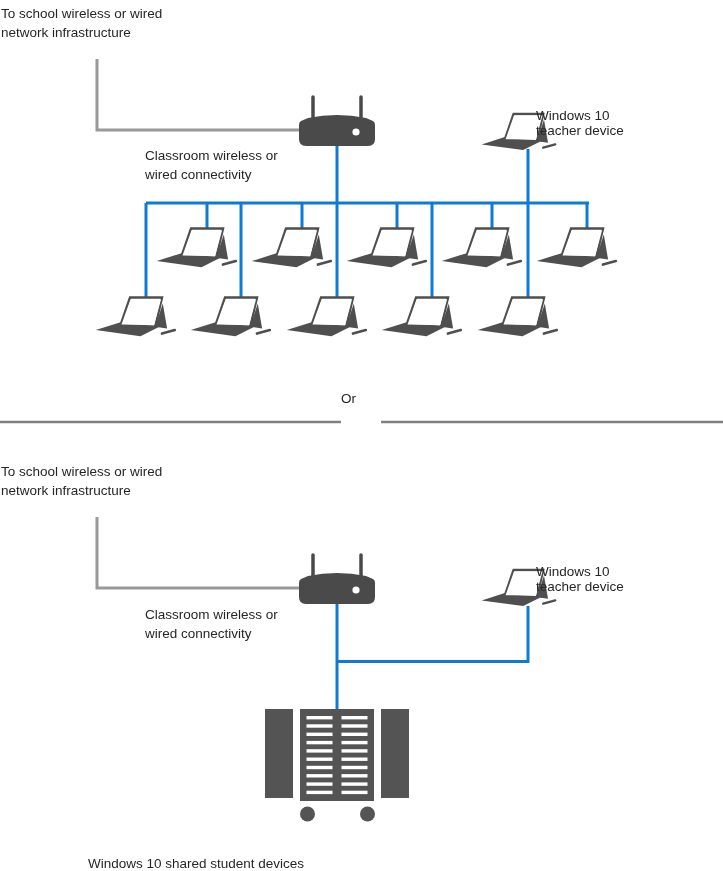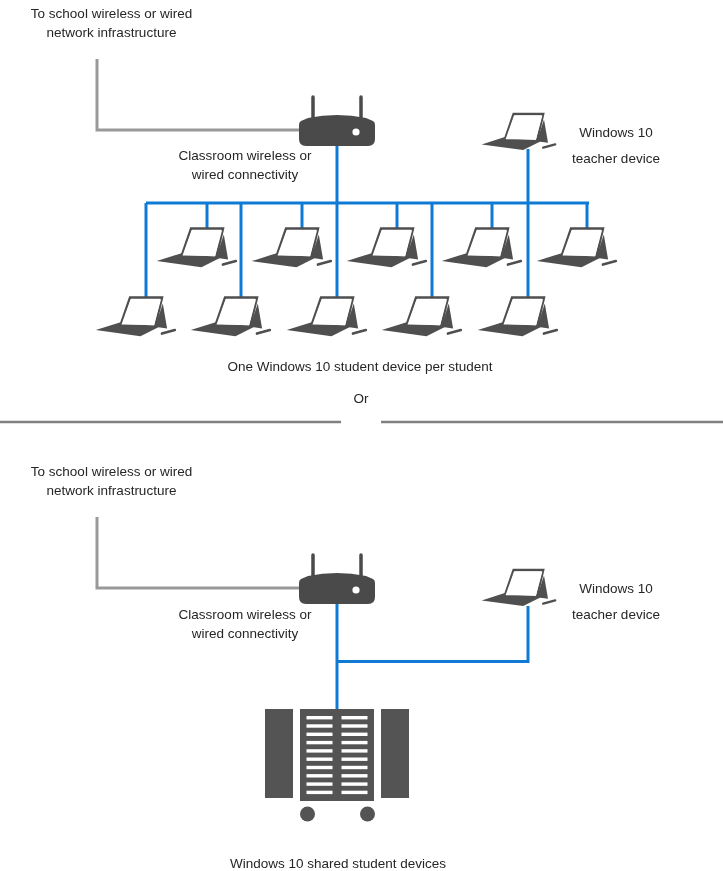--- a/index.html
+++ b/index.html
@@ -10,24 +10,23 @@
     background: #ffffff;
     font-family: "Liberation Sans", sans-serif;
     overflow: hidden;
   }
   .diagram-svg { position: absolute; left: 0; top: 0; }
   .label {
     position: absolute;
     color: #262626;
     font-size: 13.5px;
     line-height: 18.5px;
-    text-align: center;
     white-space: pre-line;
   }
-  .label.tight { line-height: 26px; margin-top: 12px; }
+  .label.tight { line-height: 15px; }
 </style>
 </head>
 <body>
 
 <div class="canvas">
 
   <svg class="diagram-svg" width="723" height="871" viewBox="0 0 723 871">
     <defs>
 
       <symbol id="device2in1" viewBox="0 0 100 52">
@@ -127,21 +126,20 @@
 
   <div class="label" style="left:1px; top:5px; width:221px;">To school wireless or wired
 network infrastructure</div>
 
   <div class="label" style="left:145px; top:147px; width:200px;">Classroom wireless or
 wired connectivity</div>
 
   <div class="label tight" style="left:536px; top:108px; width:160px;">Windows 10
 teacher device</div>
 
-  <div class="label" style="left:110px; top:358px; width:500px;">One Windows 10 student device per student</div>
 
   <div class="label" style="left:341px; top:390px; width:40px;">Or</div>
 
   <div class="label" style="left:1px; top:463px; width:221px;">To school wireless or wired
 network infrastructure</div>
 
   <div class="label" style="left:145px; top:606px; width:200px;">Classroom wireless or
 wired connectivity</div>
 
   <div class="label tight" style="left:536px; top:564px; width:160px;">Windows 10

